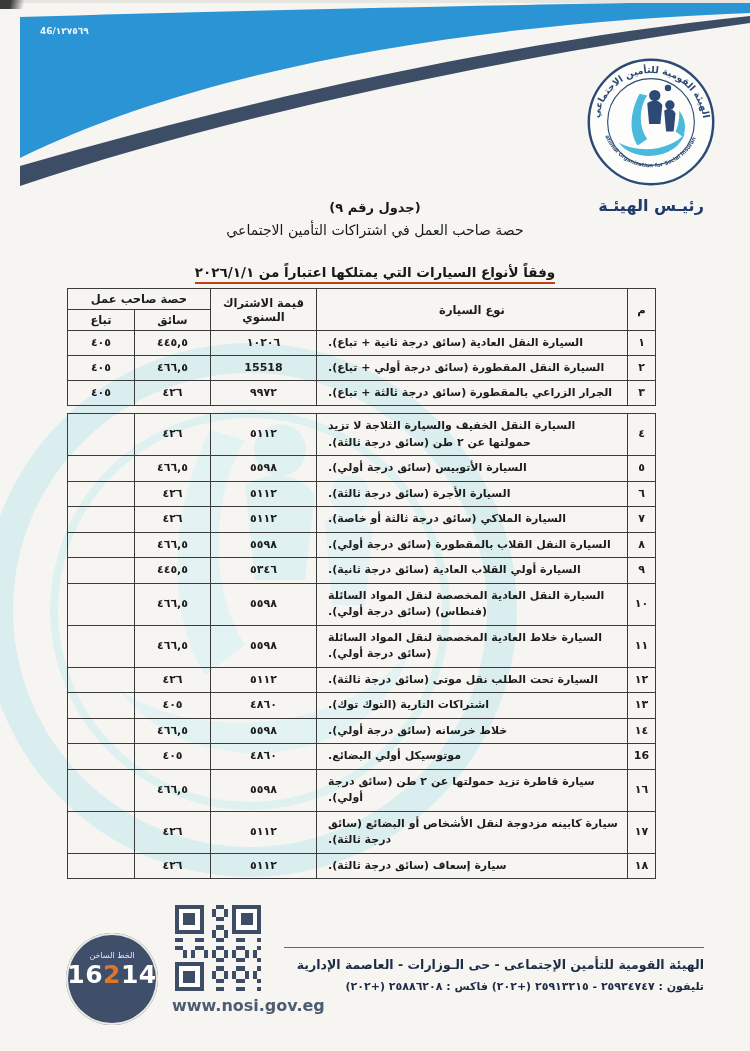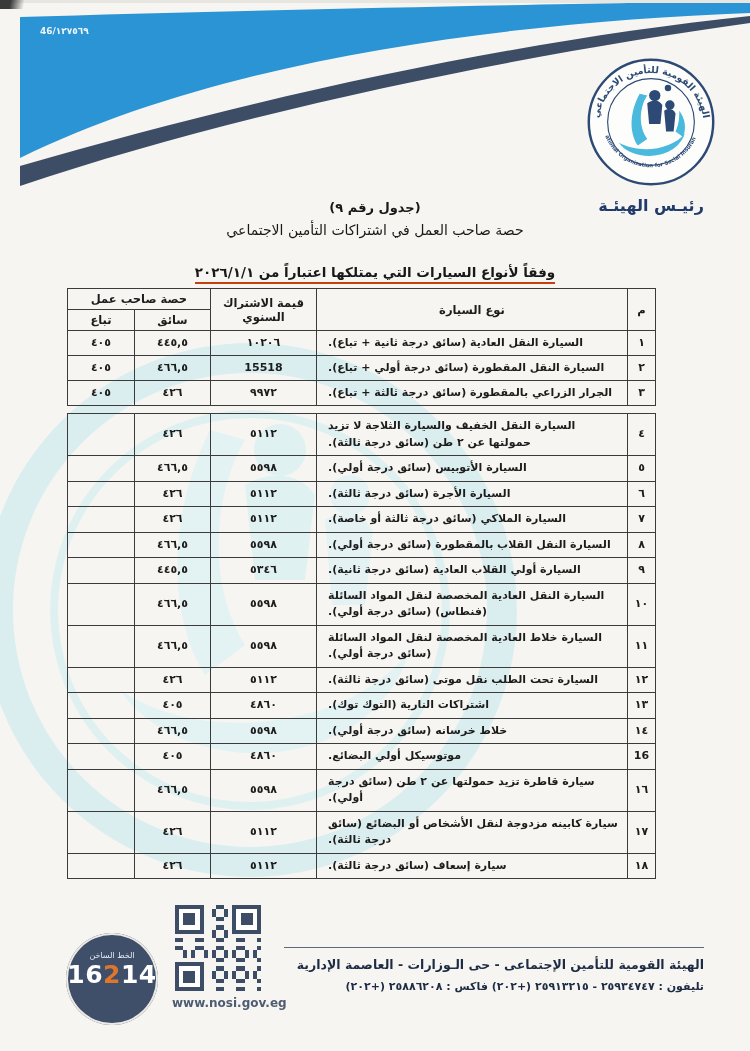--- a/index.html
+++ b/index.html
@@ -52,21 +52,21 @@
 
   
   .footer { position:absolute; top:925px; left:0; width:640px; height:110px; z-index:3; }
   .hotline { position:absolute; top:8px; left:66px; width:92px; height:92px; border-radius:50%;
     background:#3f4f6a; color:#fff; text-align:center; box-shadow:0 0 0 2px #eceae4 inset;}
   .hotline .hl-label { font-size:8px; margin-top:18px; color:#e9edf4; }
   .hotline .hl-num { font-size:25px; font-weight:bold; letter-spacing:.5px; direction:ltr; line-height:1.2;}
   .hotline .hl-num .mid { color:#e0762c; }
   .qr-wrap { position:absolute; top:-20px; left:172px; width:92px; text-align:center; }
   .qr-wrap svg { width:86px; height:86px; }
-  .website { direction:ltr; font-size:12px; font-weight:bold; color:#4d5c72; margin-top:1px;text-align:center; }
+  .website { direction:ltr; font-size:16px; font-weight:bold; color:#4d5c72; margin-top:1px;text-align:center; }
   .addr-zone { position:absolute; top:22px; left:284px; width:420px; text-align:right; color:#1d2b44;}
   .addr-rule { border-top:1.5px solid #5a6a7e; width:100%; margin-bottom:9px; }
   .addr-line { font-size:12.5px; font-weight:bold; }
   .phone-line { font-size:11px; font-weight:bold; margin-top:8px; }
 </style>
 </head>
 <body>
 
 <div class="corner-tl"></div>
 <div class="edge-top"></div>

